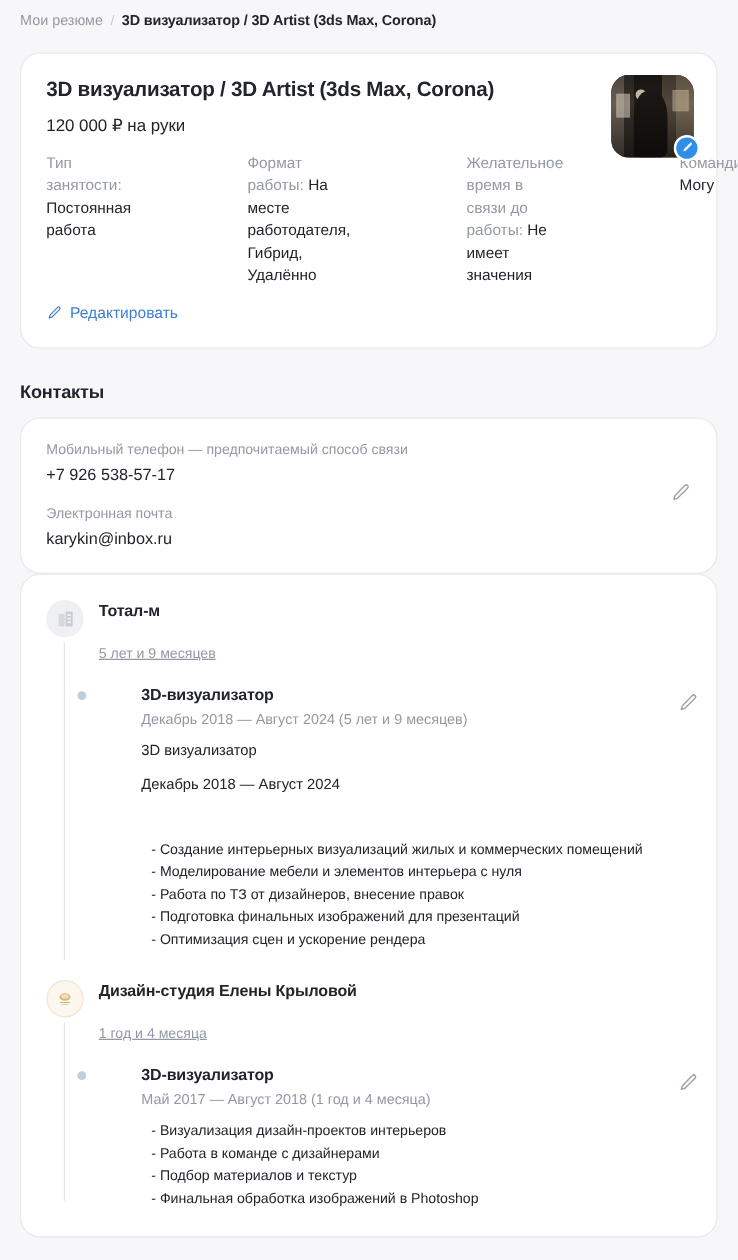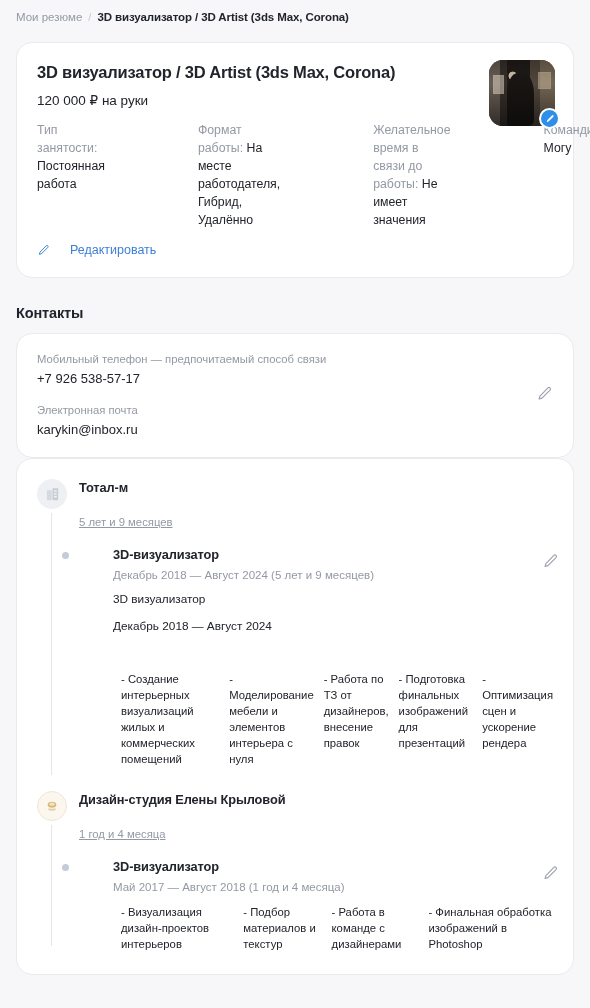--- a/index.html
+++ b/index.html
@@ -90,21 +90,21 @@
     color: #21242b;
     padding-right: 90px;
   }
   .prop-label { color: #9399a4; }
   .prop-value { color: #21242b; }
 
   .edit-link {
     margin-top: 13px;
     display: inline-flex;
     align-items: center;
-    gap: 20px;
+    gap: 6px;
     color: #3c7fd4;
     font-size: 12.5px;
     line-height: 17px;
     text-decoration: none;
     cursor: pointer;
   }
   .edit-link svg { display: block; }
 
   
   .avatar-wrap {
@@ -310,21 +310,21 @@
   }
   .role-pencil {
     position: absolute;
     right: -6px;
     top: 7px;
     cursor: pointer;
   }
   .bullets {
     margin-top: 12px;
     display: flex;
-    flex-direction: row;
+    flex-direction: column;
     gap: 2px;
   }
   .bullets.tight { margin-top: 8px; }
   .bullet {
     font-size: 11.3px;
     line-height: 16px;
     color: #21242b;
     padding-left: 8px;
     position: relative;
   }
@@ -474,22 +474,22 @@
           <div class="role-title">3D-визуализатор</div>
           <div class="role-period">Май 2017 — Август 2018 (1 год и 4 месяца)</div>
           <span class="role-pencil">
             <svg width="17" height="17" viewBox="0 0 16 16" fill="none">
               <path d="M11.2 2.3a1.4 1.4 0 0 1 2 2L5.6 11.9l-2.7.8.8-2.7 7.5-7.7z" class="pencil-stroke" stroke-width="1.1" stroke-linejoin="round"></path>
             </svg>
           </span>
         </div>
         <div class="bullets tight">
           <div class="bullet">- Визуализация дизайн-проектов интерьеров</div>
+          <div class="bullet">- Работа в команде с дизайнерами</div>
           <div class="bullet">- Подбор материалов и текстур</div>
-          <div class="bullet">- Работа в команде с дизайнерами</div>
           <div class="bullet">- Финальная обработка изображений в Photoshop</div>
         </div>
       </div>
     </div>
 
   </section>
 
 </div>
 
 </body></html>

